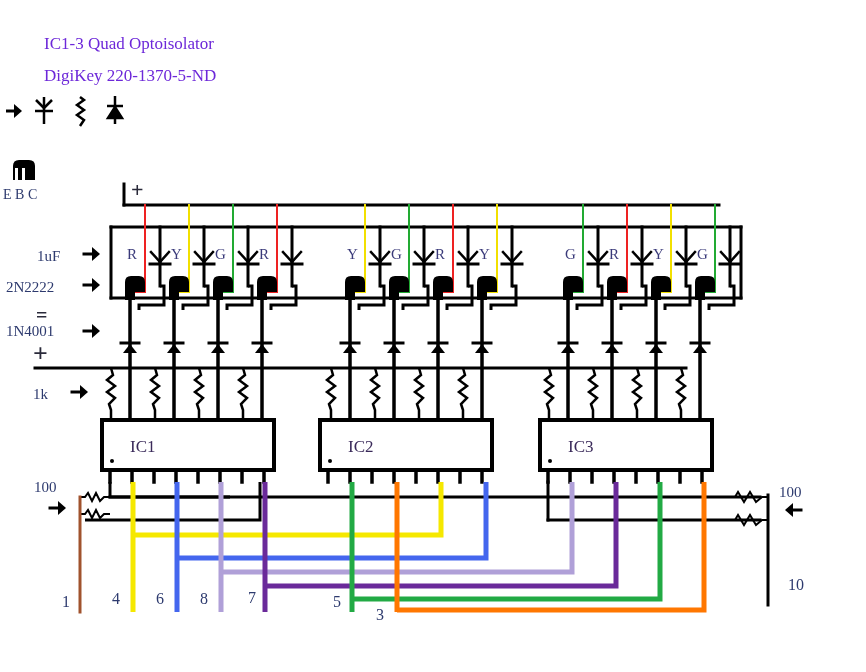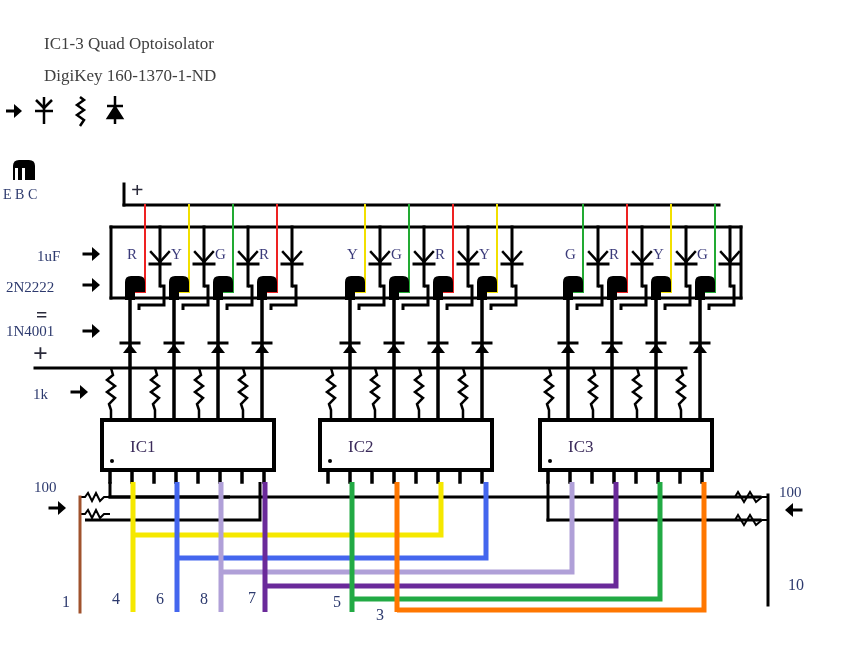--- a/index.html
+++ b/index.html
@@ -1,29 +1,29 @@
 <!DOCTYPE html>
 <html><head>
 <meta charset="utf-8">
 <style>
   html, body { margin: 0; padding: 0; background: #ffffff; }
   body { width: 866px; height: 672px; position: relative; overflow: hidden;
          font-family: "DejaVu Serif", "Liberation Serif", serif; }
   #canvas { position: absolute; left: 0; top: 0; }
   .title { position: absolute; font-family: "Liberation Serif", "DejaVu Serif", serif;
-           font-size: 17px; color: #404040; }
+           font-size: 17px; color: #6d28d9; }
   .lbl { font-family: "Liberation Serif", "DejaVu Serif", serif; fill: #2d3a6e; }
   .lbl-dark { font-family: "Liberation Serif", "DejaVu Serif", serif; fill: #2a2a3a; }
   .ic-lbl { font-family: "Liberation Serif", "DejaVu Serif", serif; fill: #3a2a5a; font-size: 17px; }
 </style>
 </head>
 <body>
 
 <div class="title" style="left:44px;top:34px;">IC1-3 Quad Optoisolator</div>
-<div class="title" style="left:44px;top:66px;">DigiKey 160-1370-1-ND</div>
+<div class="title" style="left:44px;top:66px;">DigiKey 220-1370-5-ND</div>
 
 <svg id="canvas" width="866" height="672" viewBox="0 0 866 672">
 
   <g>
     <g>
       <line x1="6" y1="111" x2="16" y2="111" stroke="#000" stroke-width="3"></line>
       <polygon points="14,104 22,111 14,118" fill="#000"></polygon>
     </g>
     <g stroke="#000" stroke-width="2.5" fill="none">
       <line x1="44" y1="97" x2="44" y2="124"></line>

